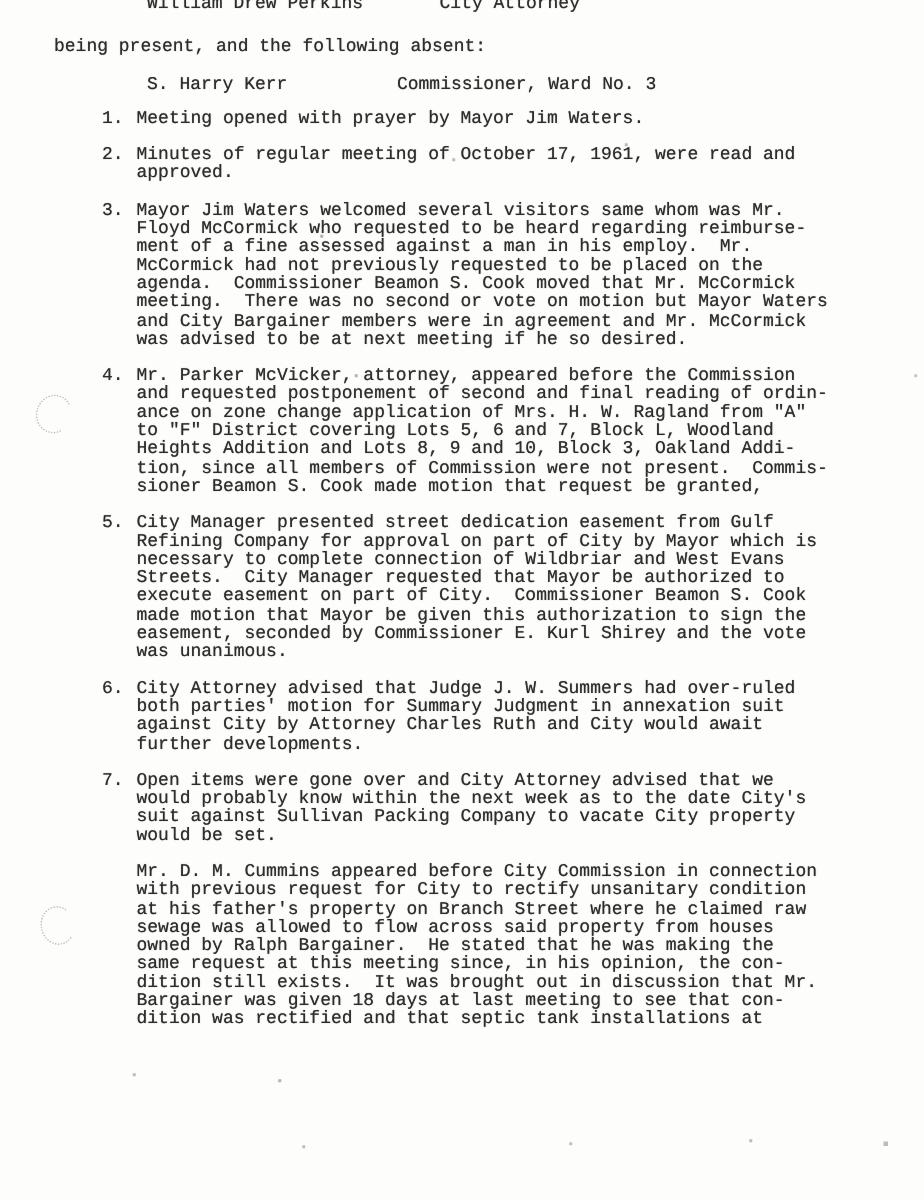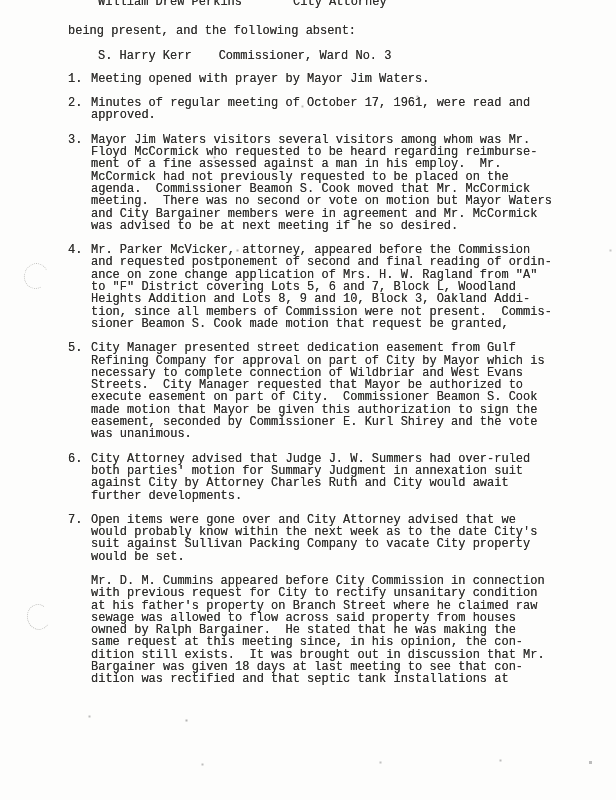--- a/index.html
+++ b/index.html
@@ -14,24 +14,24 @@
     background: #fdfdfc;
     overflow: hidden;
     font-family: "Liberation Mono", "DejaVu Sans Mono", monospace;
     font-size: 12px;
     line-height: 12.3px;
     color: #2e2d2b;
     text-shadow: 0 0 0.6px rgba(46,45,43,0.75);
   }
   .hline { white-space: pre; }
   .hline1 { margin-top: -4px; padding-left: 98px; }
-  .hline2 { margin-top: 17px; padding-left: 68px; }
+  .hline2 { margin-top: 17px; padding-left: 36px; }
   .hline3 { margin-top: 12px; padding-left: 98px; }
   .officer-title { display: inline-block; margin-left: 51px; }
-  .absent-title  { display: inline-block; margin-left: 27px; }
+  .absent-title  { display: inline-block; margin-left: 73px; }
 
   .minutes-list { margin-top: 11px; padding-left: 68px; }
   .item { display: flex; margin-bottom: 12px; }
   .item .num { flex: none; width: 23px; white-space: pre; }
   .item .body { flex: none; }
   .tline { white-space: pre; }
 
   
   .pencil-mark {
     position: absolute;
@@ -97,21 +97,21 @@
       <div class="item">
         <span class="num">2.</span>
         <div class="body">
           <div class="tline">Minutes of regular meeting of October 17, 1961, were read and</div>
           <div class="tline">approved.</div>
         </div>
       </div>
       <div class="item">
         <span class="num">3.</span>
         <div class="body">
-          <div class="tline">Mayor Jim Waters visitors several visitors among whom was Mr.</div>
+          <div class="tline">Mayor Jim Waters welcomed several visitors same whom was Mr.</div>
           <div class="tline">Floyd McCormick who requested to be heard regarding reimburse-</div>
           <div class="tline">ment of a fine assessed against a man in his employ.  Mr.</div>
           <div class="tline">McCormick had not previously requested to be placed on the</div>
           <div class="tline">agenda.  Commissioner Beamon S. Cook moved that Mr. McCormick</div>
           <div class="tline">meeting.  There was no second or vote on motion but Mayor Waters</div>
           <div class="tline">and City Bargainer members were in agreement and Mr. McCormick</div>
           <div class="tline">was advised to be at next meeting if he so desired.</div>
         </div>
       </div>
       <div class="item">

